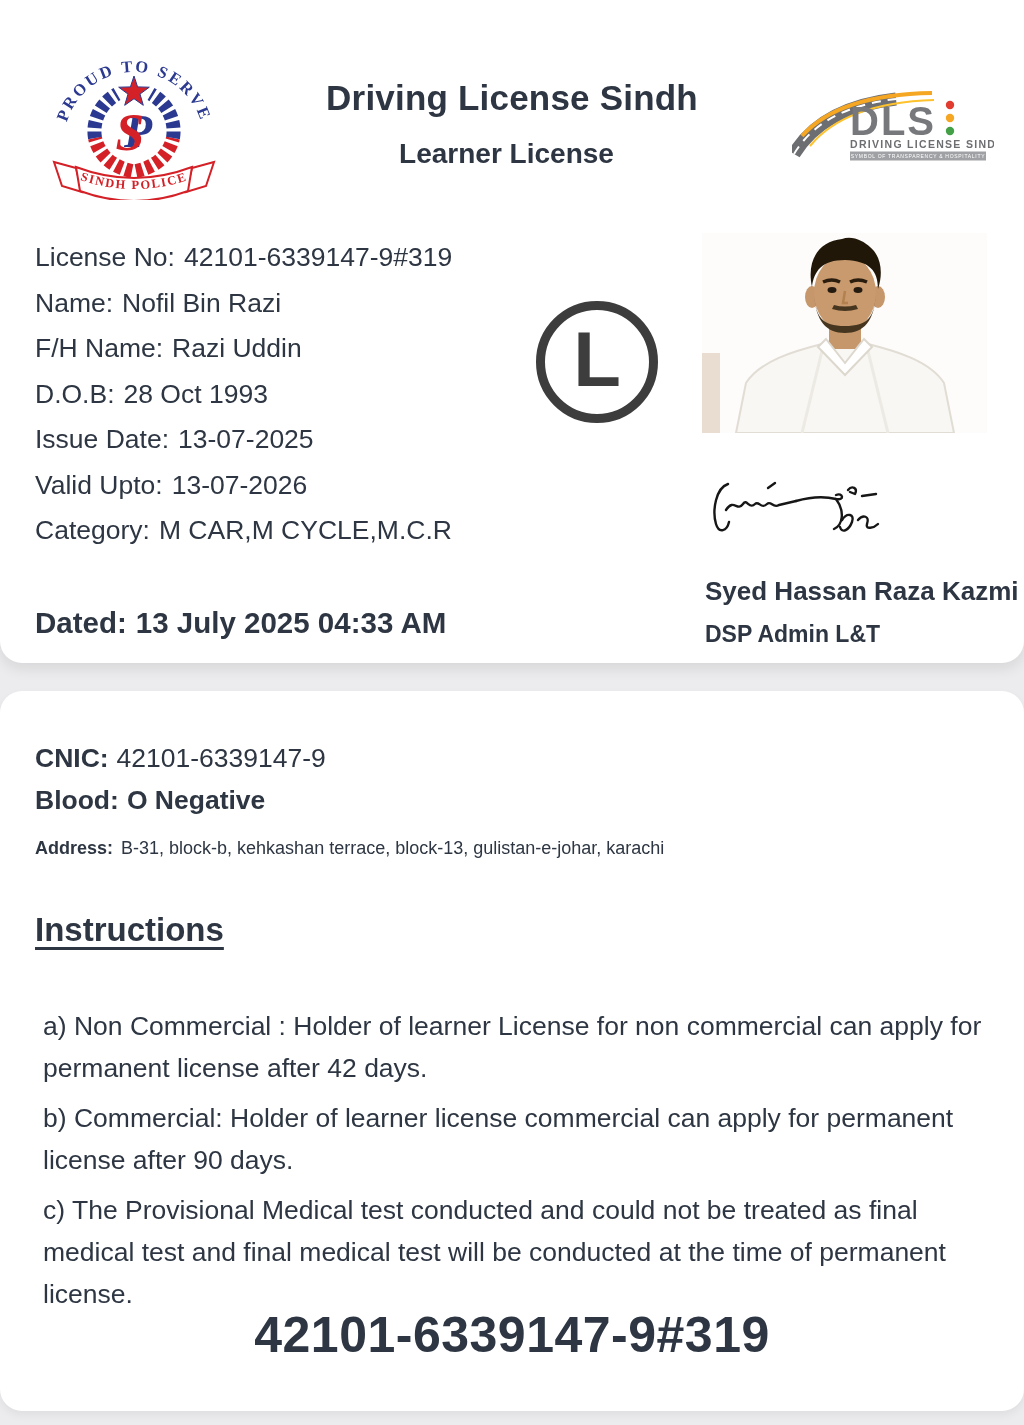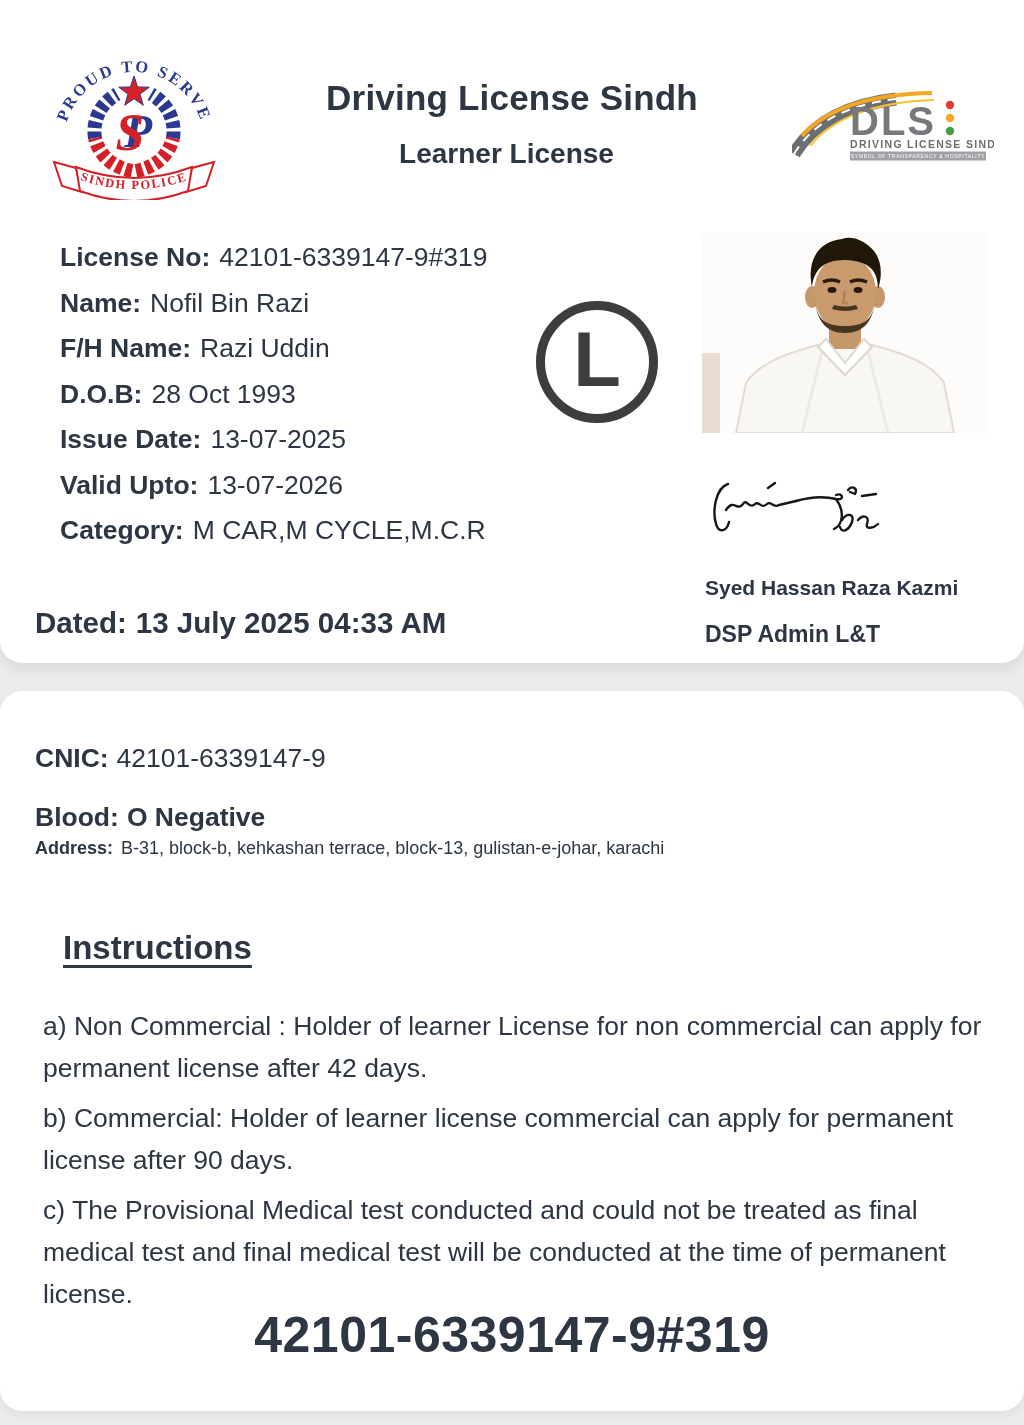--- a/index.html
+++ b/index.html
@@ -30,21 +30,21 @@
   }
   .page-subtitle {
     position:absolute; left:0; right:11px; top:138px;
     text-align:center; font-size:28px; font-weight:700;
   }
   .badge-wrap { position:absolute; left:36px; top:40px; width:196px; height:160px; }
   .dls-wrap   { position:absolute; left:792px; top:90px; width:202px; height:74px; }
 
   .fields { position:absolute; left:35px; top:242px; }
   .field-row { height:45.5px; font-size:26.5px; white-space:nowrap; }
-  .field-row .lbl { font-weight:700; margin-right:9px;margin-left:25px; }
+  .field-row .lbl { font-weight:400; margin-right:9px; }
   .field-row .val { font-weight:400; }
 
   .dated-line {
     position:absolute; left:35px; top:606px;
     font-size:29.5px; font-weight:700; white-space:nowrap;text-align:center;
   }
   .dated-line .lbl { margin-right:9px; }
 
   .l-circle {
     position:absolute; left:536px; top:301px;
@@ -52,32 +52,32 @@
     border:9px solid #3d3d3d; border-radius:50%;
     display:flex; align-items:center; justify-content:center;
   }
   .l-circle .l-glyph {
     font-size:78px; font-weight:800; color:#3d3d3d; line-height:1;
     transform:translateY(-3px);
   }
 
   .photo-wrap { position:absolute; left:702px; top:233px; width:285px; height:200px; overflow:hidden; }
   .sign-wrap  { position:absolute; left:706px; top:468px; width:195px; height:90px; }
-  .sig-name   { position:absolute; left:705px; top:576px; font-size:21px; font-weight:700; white-space:nowrap; }
+  .sig-name   { position:absolute; left:705px; top:576px; font-size:26px; font-weight:700; white-space:nowrap; }
   .sig-title  { position:absolute; left:705px; top:621px; font-size:23px; font-weight:700; white-space:nowrap; }
 
   .cnic-line    { position:absolute; left:35px; top:52px;  font-size:26.5px;text-align:right; }
-  .blood-line   { position:absolute; left:35px; top:94px;  font-size:26.5px; font-weight:700;margin-top:17px; }
+  .blood-line   { position:absolute; left:35px; top:94px;  font-size:26.5px; font-weight:700; }
   .address-line { position:absolute; left:35px; top:136px; font-size:18px; width:958px; line-height:42px; }
   .inline-lbl   { font-weight:700; margin-right:8px; }
 
   .instructions-heading {
-    position:absolute; left:35px; top:238px;
+    position:absolute; left:35px; top:220px;
     font-size:33px; font-weight:700;
-    text-decoration:underline; text-decoration-thickness:3px; text-underline-offset:6px;margin-left:28px;
+    text-decoration:underline; text-decoration-thickness:3px; text-underline-offset:6px;
   }
   .instructions-body {
     position:absolute; left:35px; top:306px; width:958px;
     font-size:26.5px; line-height:42px;
   }
   .instructions-body p { margin:8px; }
 
   .footer-number {
     position:absolute; left:0; right:0; top:615px;
     text-align:center; font-size:50px; font-weight:800; letter-spacing:0.5px;

